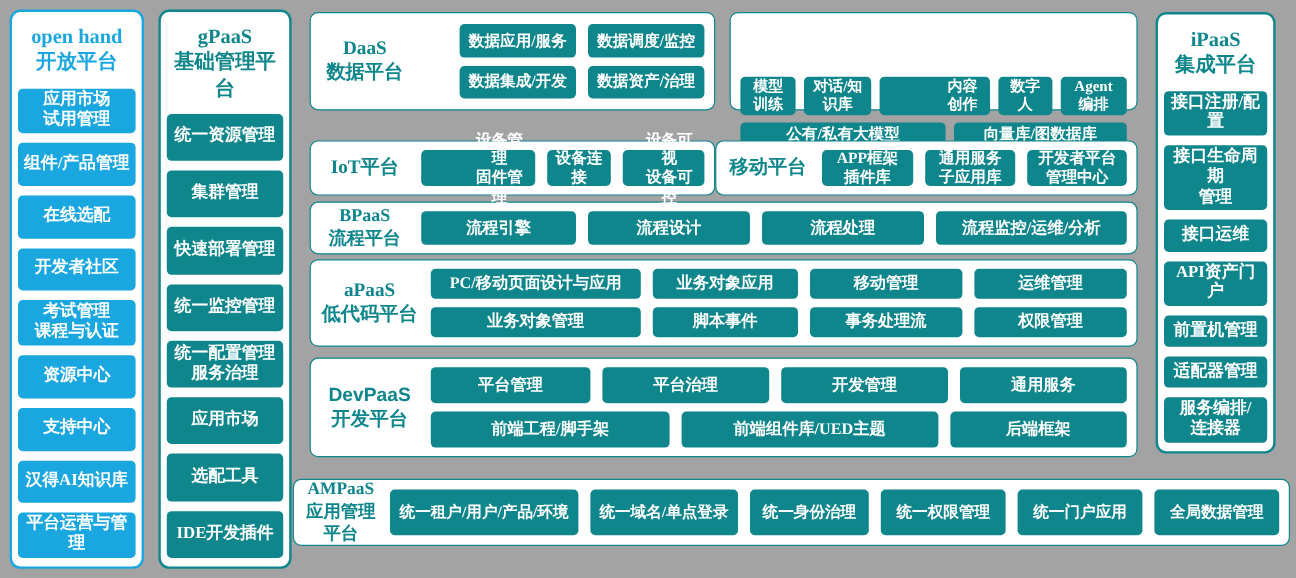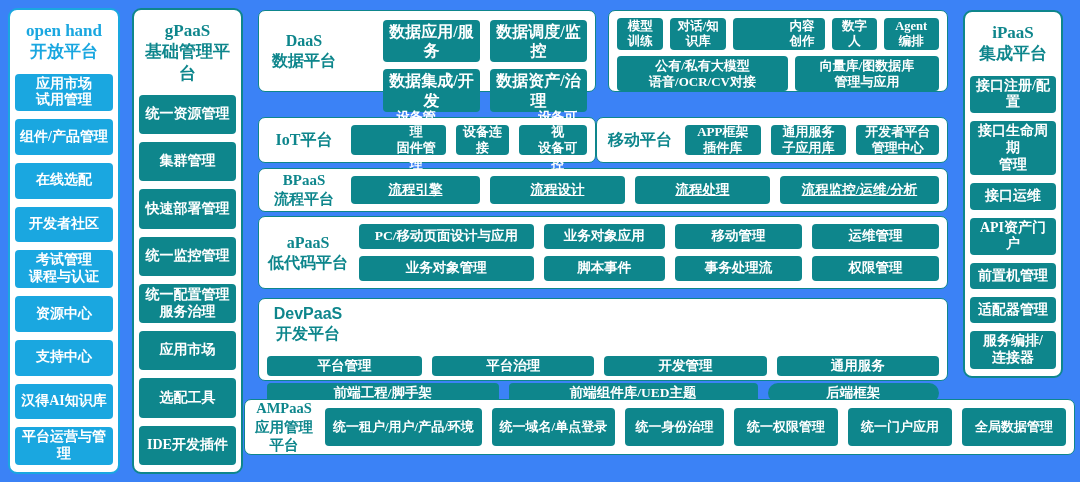--- a/index.html
+++ b/index.html
@@ -1,21 +1,21 @@
 <!DOCTYPE html>
 <html lang="zh" style="--blue: #1aa7e0; --teal: #0e868c; --background: #ffffff;"><head>
 <meta charset="utf-8">
 <style>
   * { margin:0; padding:0; box-sizing:border-box; }
   html,body { background:#fff; }
   body {
     width:1080px; height:482px; position:relative; overflow:hidden;
     font-family:"Liberation Serif","DejaVu Serif",serif;
   }
-  .canvas { position:absolute; left:0; top:0; width:1080px; height:482px; background:#3b82f6; }
+  .canvas { position:absolute; left:0; top:0; width:1080px; height:482px; background:#a3a3a3; }
 
   
   .col {
     position:absolute; border-radius:9px; background:#fff;
     display:flex; flex-direction:column; padding:5px 5px 7px 5px; gap:8px;
   }
   .col.blue { border:2px solid var(--blue); color:var(--blue); }
   .col.teal { border:2px solid var(--teal); color:var(--teal); }
   .col .title {
     text-align:center; font-weight:bold; white-space:pre-line;
@@ -44,47 +44,47 @@
     color:var(--teal); font-weight:bold; white-space:pre-line;
     font-size:16px; line-height:1.25; flex:none;
   }
   .sans { font-family:"Liberation Sans","DejaVu Sans",sans-serif; }
 
   .row-a { display:flex; gap:12px; height:82px; }
   .panel-daas { width:338px;gap:42px; }
   .panel-ai { flex:1; }
   .panel-daas .plabel { width:74px; }
   .daas-grid { flex:1; display:grid; grid-template-columns:1fr 1fr; gap:7px 10px; padding:4px 0; }
-  .daas-grid .box { font-size:16px; }
+  .daas-grid .box { font-size:13px; }
 
   .panel-ai .plabel { width:58px; }
   .ai-rows { flex:1; display:flex; flex-direction:column; gap:6px; padding:2px 0; }
   .ai-row { display:flex; gap:7px; flex:1; }
-  .ai-row.top .box { font-size:12.5px; padding:1px 2px; }
+  .ai-row.top .box { font-size:12.5px; padding:1px 2px;margin-top:46px; }
   .ai-row.bottom .box { font-size:13px; }
 
   .row-b { display:flex; height:46px; margin-top:25px; }
   .panel-iot { width:338px; }
   .panel-mobile { flex:1; }
   .panel-iot .plabel { width:74px; }
   .panel-mobile .plabel { width:70px; }
   .hboxes { flex:1; display:flex; gap:10px; padding:2px 0; }
   .hboxes .box { font-size:13px; }
 
   .panel-bpaas { height:44px; margin-top:5px; }
   .panel-bpaas .plabel { width:74px; font-size:15px; }
-  .panel-bpaas .hboxes .box { font-size:13.5px;text-decoration:underline; }
+  .panel-bpaas .hboxes .box { font-size:13.5px; }
 
   .panel-apaas { height:73px; margin-top:4px; flex-direction:row; }
   .panel-apaas .plabel { width:82px; }
   .vrows { flex:1; display:flex; flex-direction:column; gap:7px; padding:2px 0; }
   .vrows .hboxes { padding:0; }
   .vrows .box { font-size:13.5px; }
 
-  .panel-devpaas { height:83px; margin-top:9px;flex-direction:column; }
+  .panel-devpaas { height:83px; margin-top:9px; }
   .panel-devpaas .plabel { width:82px; }
 
   
   .panel-ampaas {
     position:absolute; left:244px; top:399px; width:831px; height:56px;
   }
   .panel-ampaas .plabel { width:62px; font-size:14.5px; line-height:1.3; }
   .panel-ampaas .hboxes { align-items:center; }
   .panel-ampaas .hboxes .box { font-size:13px; height:38px; }
 
@@ -229,21 +229,21 @@
       <div class="vrows">
         <div class="hboxes">
             <div class="box" style="flex: 1 1 0%;">平台管理</div>
             <div class="box" style="flex: 1.05 1 0%;">平台治理</div>
             <div class="box" style="flex: 1.05 1 0%;">开发管理</div>
             <div class="box" style="flex: 1.05 1 0%;">通用服务</div>
           </div>
         <div class="hboxes">
             <div class="box" style="flex: 1.3 1 0%;">前端工程/脚手架</div>
             <div class="box" style="flex: 1.4 1 0%;">前端组件库/UED主题</div>
-            <div class="box" style="flex: 0.95 1 0%; border-radius: 11px;">后端框架</div>
+            <div class="box" style="flex: 0.95 1 0%;">后端框架</div>
           </div>
       </div>
     </section>
 
   </main>
 
   <section class="panel panel-ampaas">
     <div class="plabel">AMPaaS
 应用管理
 平台</div>

